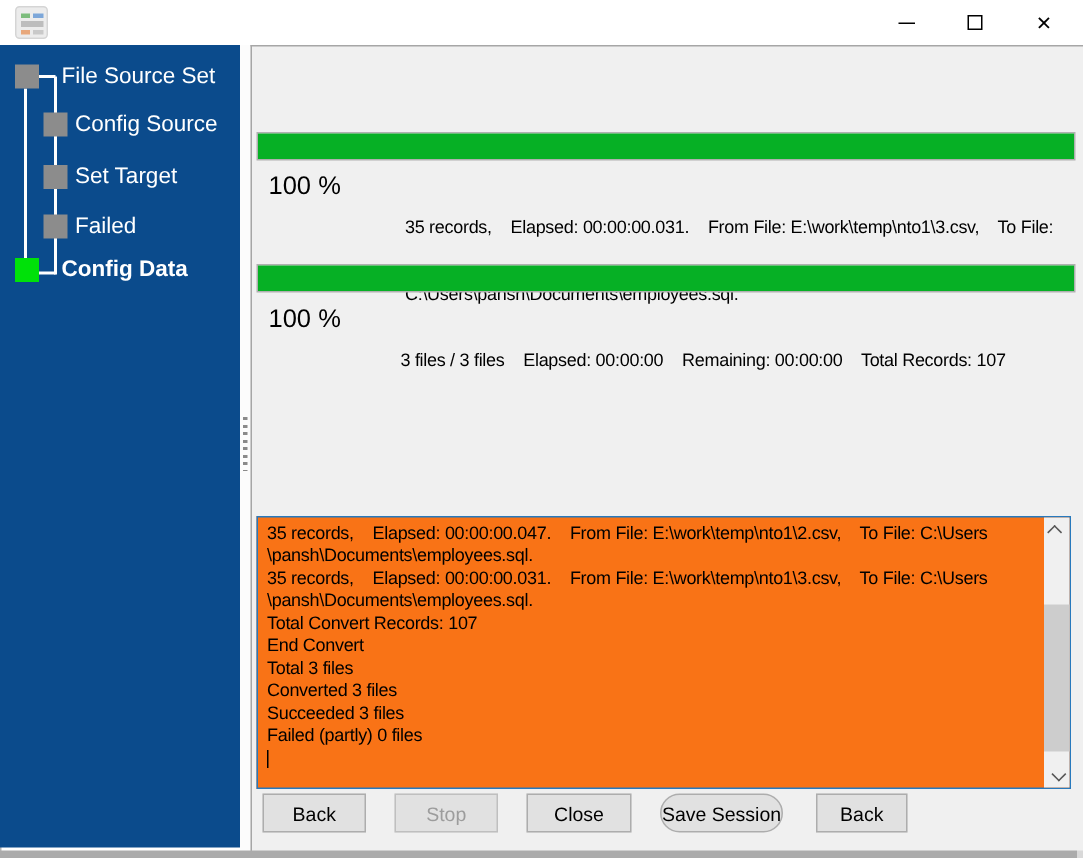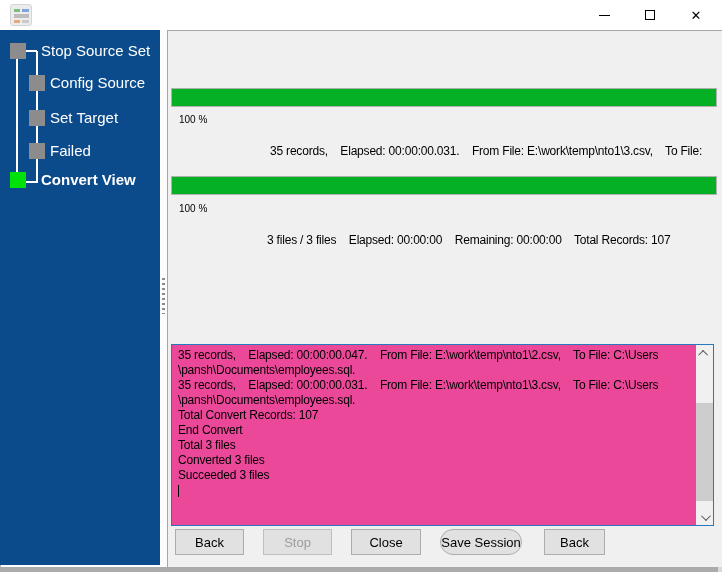--- a/index.html
+++ b/index.html
@@ -51,27 +51,27 @@
   .rightpanel { position:absolute; left:167px; top:30px; width:555px; height:538px;
     background:#f0f0f0; border-left:1px solid #a6a6a6; border-top:1px solid #a6a6a6; }
   .progress { position:absolute; left:3px; width:546px; height:19px;
     border:1px solid #b0b0b0; background:#e6e6e6; }
   .progress .fill { height:100%; background:#06b025; }
   .pb-1 { top:57px; }
   .pb-2 { top:145px; }
   .stat-row { position:absolute; left:0; width:552px; color:#000; }
   .row-1 { top:83px; }
   .row-2 { top:172px; }
-  .pct { position:absolute; left:11px; top:0; font-size:10px; }
+  .pct { position:absolute; left:11px; top:0; font-size:17px; }
   .detail { position:absolute; left:102px; top:0; width:448px; font-size:12px; line-height:15px;
     letter-spacing:-0.2px; white-space:pre; overflow:hidden; }
   .detail-2 { left:99px; }
   .output-label { position:absolute; left:4px; top:297px; font-size:13px; color:#000;margin-top:44px; }
   .output-box { position:absolute; left:3px; top:313px; width:543px; height:182px;
-    background:#ec4899; border:1px solid #2779bd; }
+    background:#f97316; border:1px solid #2779bd; }
   .output-text { position:absolute; left:0; top:0; right:17px; bottom:0; padding:3px 2px 0 6px; overflow:hidden; }
   .output-text div { font-size:12px; line-height:15px; letter-spacing:-0.2px; white-space:pre; color:#000; }
   .caret { display:inline-block; width:1px; height:12px; background:#000; vertical-align:middle; }
   
   .scrollbar { position:absolute; right:0; top:0; bottom:0; width:17px; background:#f0f0f0;
     display:flex; flex-direction:column; }
   .sb-btn { height:16px; display:flex; align-items:center; justify-content:center; }
   .chev { width:7px; height:7px; border-style:solid; border-color:#555; }
   .chev-up { border-width:1px 0 0 1px; transform:rotate(45deg) translateY(2px); }
   .chev-down { border-width:0 1px 1px 0; transform:rotate(45deg) translateY(-2px); }
@@ -121,40 +121,41 @@
     <div class="tree-line vline-right"></div>
     <div class="tree-line hstub-top"></div>
     <div class="tree-line hstub-bottom"></div>
 
     <div class="step-square sq-0"></div>
     <div class="step-square sq-1"></div>
     <div class="step-square sq-2"></div>
     <div class="step-square sq-3"></div>
     <div class="step-square sq-4"></div>
 
-    <div class="step-label lb-0">Stop Source Set</div>
+    <div class="step-label lb-0">File Source Set</div>
     <div class="step-label lb-1">Config Source</div>
     <div class="step-label lb-2">Set Target</div>
     <div class="step-label lb-3">Failed</div>
-    <div class="step-label lb-4">Convert View</div>
+    <div class="step-label lb-4">Config Data</div>
   </div>
 
   <div class="splitter">
     <div class="splitter-dots"></div>
   </div>
 
   <div class="rightpanel">
 
     <div class="progress pb-1">
       <div class="fill" style="width:100%"></div>
     </div>
     <div class="stat-row row-1">
       <span class="pct">100 %</span>
       <div class="detail">
         <div>35 records,    Elapsed: 00:00:00.031.    From File: E:\work\temp\nto1\3.csv,    To File:</div>
+        <div>C:\Users\pansh\Documents\employees.sql.</div>
       </div>
     </div>
 
     <div class="progress pb-2">
       <div class="fill" style="width:100%"></div>
     </div>
     <div class="stat-row row-2">
       <span class="pct">100 %</span>
       <div class="detail detail-2">
         <div>3 files / 3 files    Elapsed: 00:00:00    Remaining: 00:00:00    Total Records: 107</div>
@@ -166,20 +167,21 @@
       <div class="output-text">
         <div>35 records,    Elapsed: 00:00:00.047.    From File: E:\work\temp\nto1\2.csv,    To File: C:\Users</div>
         <div>\pansh\Documents\employees.sql.</div>
         <div>35 records,    Elapsed: 00:00:00.031.    From File: E:\work\temp\nto1\3.csv,    To File: C:\Users</div>
         <div>\pansh\Documents\employees.sql.</div>
         <div>Total Convert Records: 107</div>
         <div>End Convert</div>
         <div>Total 3 files</div>
         <div>Converted 3 files</div>
         <div>Succeeded 3 files</div>
+        <div>Failed (partly) 0 files</div>
         <div><span class="caret"></span></div>
       </div>
       <div class="scrollbar">
         <div class="sb-btn">
           <div class="chev chev-up"></div>
         </div>
         <div class="sb-track">
           <div class="sb-thumb"></div>
         </div>
         <div class="sb-btn">

